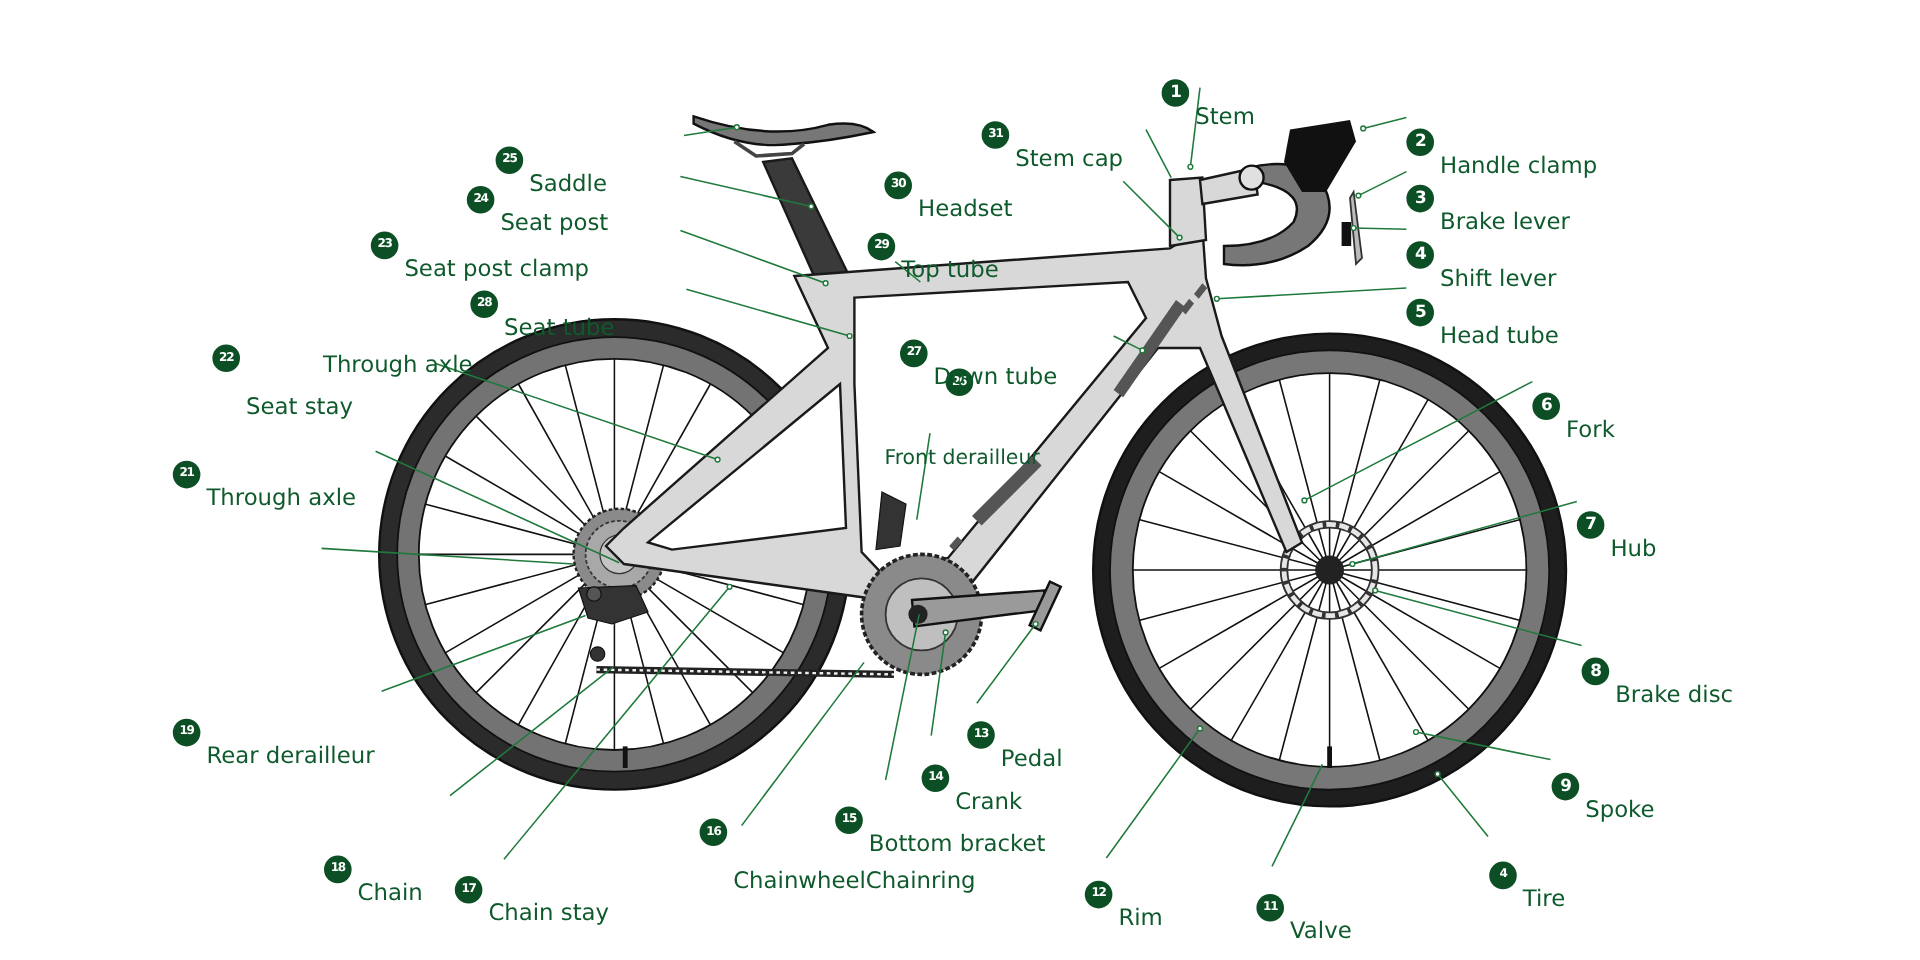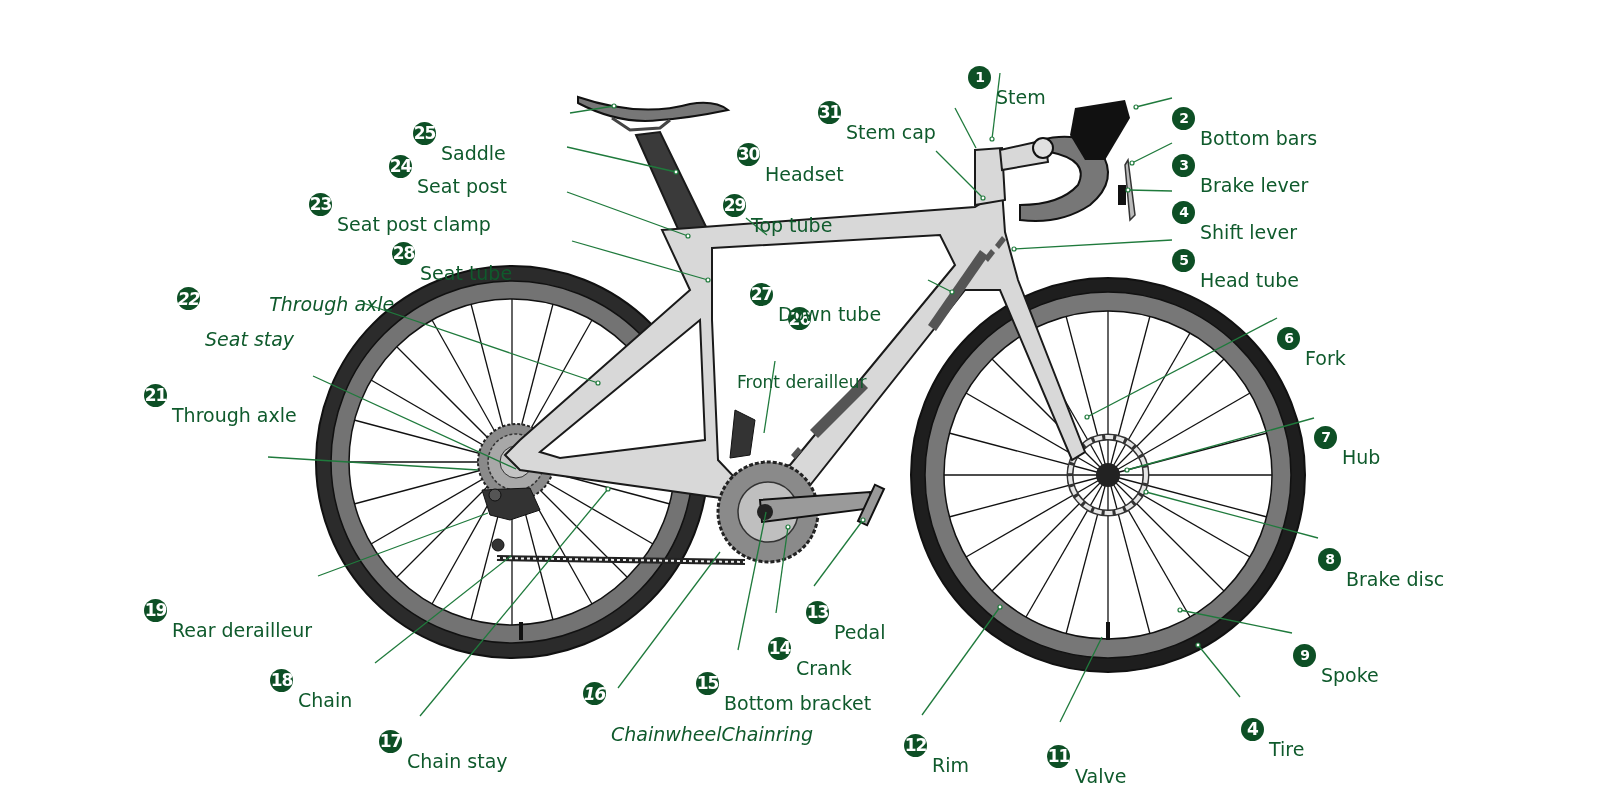--- a/index.html
+++ b/index.html
@@ -1,22 +1,22 @@
 <!DOCTYPE html>
 <html><head>
 <meta charset="utf-8">
 <style>
   html,body{margin:0;padding:0;background:#ffffff;}
   body{width:1600px;height:800px;overflow:hidden;position:relative;font-family:"DejaVu Sans","Liberation Sans",sans-serif;}
   #diagram{position:absolute;left:0;top:0;width:1600px;height:800px;}
   .lbl{position:absolute;display:flex;align-items:center;color:#0f5a2c;font-size:19px;line-height:24px;white-space:nowrap;}
   .badge{display:inline-flex;align-items:center;justify-content:center;width:23px;height:23px;border-radius:50%;background:#0d4f25;color:#fff;font-size:14px;font-weight:bold;letter-spacing:-1px;margin-right:5px;flex:none;}
-  .badge.wide{font-size:17px;}
+  .badge.wide{font-size:10px;}
   .lbl .txt{display:block;margin-top:40px;}
-  .lbl.two{align-items:flex-start;font-style:italic;}
+  .lbl.two{align-items:flex-start;}
   .lbl.two .stack{display:flex;flex-direction:row;}
   .lbl.small{font-size:17px;flex-direction:column;}
 </style>
 </head>
 <body>
 
 <div id="diagram">
 
   <svg width="1600" height="800" viewBox="0 0 1600 800" style="position:absolute;left:0;top:0">
 
@@ -209,21 +209,21 @@
         <circle cx="952" cy="292" r="2"></circle>
     </g>
   </svg>
 
   <div class="lbl" style="left:968px;top:45px">
     <span class="badge">1</span>
     <span class="txt">Stem</span>
   </div>
   <div class="lbl" style="left:1172px;top:86px">
     <span class="badge">2</span>
-    <span class="txt">Bottom bars</span>
+    <span class="txt">Handle clamp</span>
   </div>
   <div class="lbl" style="left:1172px;top:133px">
     <span class="badge">3</span>
     <span class="txt">Brake lever</span>
   </div>
   <div class="lbl" style="left:1172px;top:180px">
     <span class="badge">4</span>
     <span class="txt">Shift lever</span>
   </div>
   <div class="lbl" style="left:1172px;top:228px">
@@ -274,21 +274,21 @@
     <span class="badge wide">16</span>
     <span class="stack">
       <span class="txt">Chainwheel</span>
       <span class="txt">Chainring</span>
     </span>
   </div>
   <div class="lbl" style="left:379px;top:709px">
     <span class="badge wide">17</span>
     <span class="txt">Chain stay</span>
   </div>
-  <div class="lbl" style="left:270px;top:648px">
+  <div class="lbl" style="left:270px;top:692px">
     <span class="badge wide">18</span>
     <span class="txt">Chain</span>
   </div>
   <div class="lbl" style="left:144px;top:578px">
     <span class="badge wide">19</span>
     <span class="txt">Rear derailleur</span>
   </div>
   <div class="lbl" style="left:144px;top:363px">
     <span class="badge wide">21</span>
     <span class="txt">Through axle</span>

